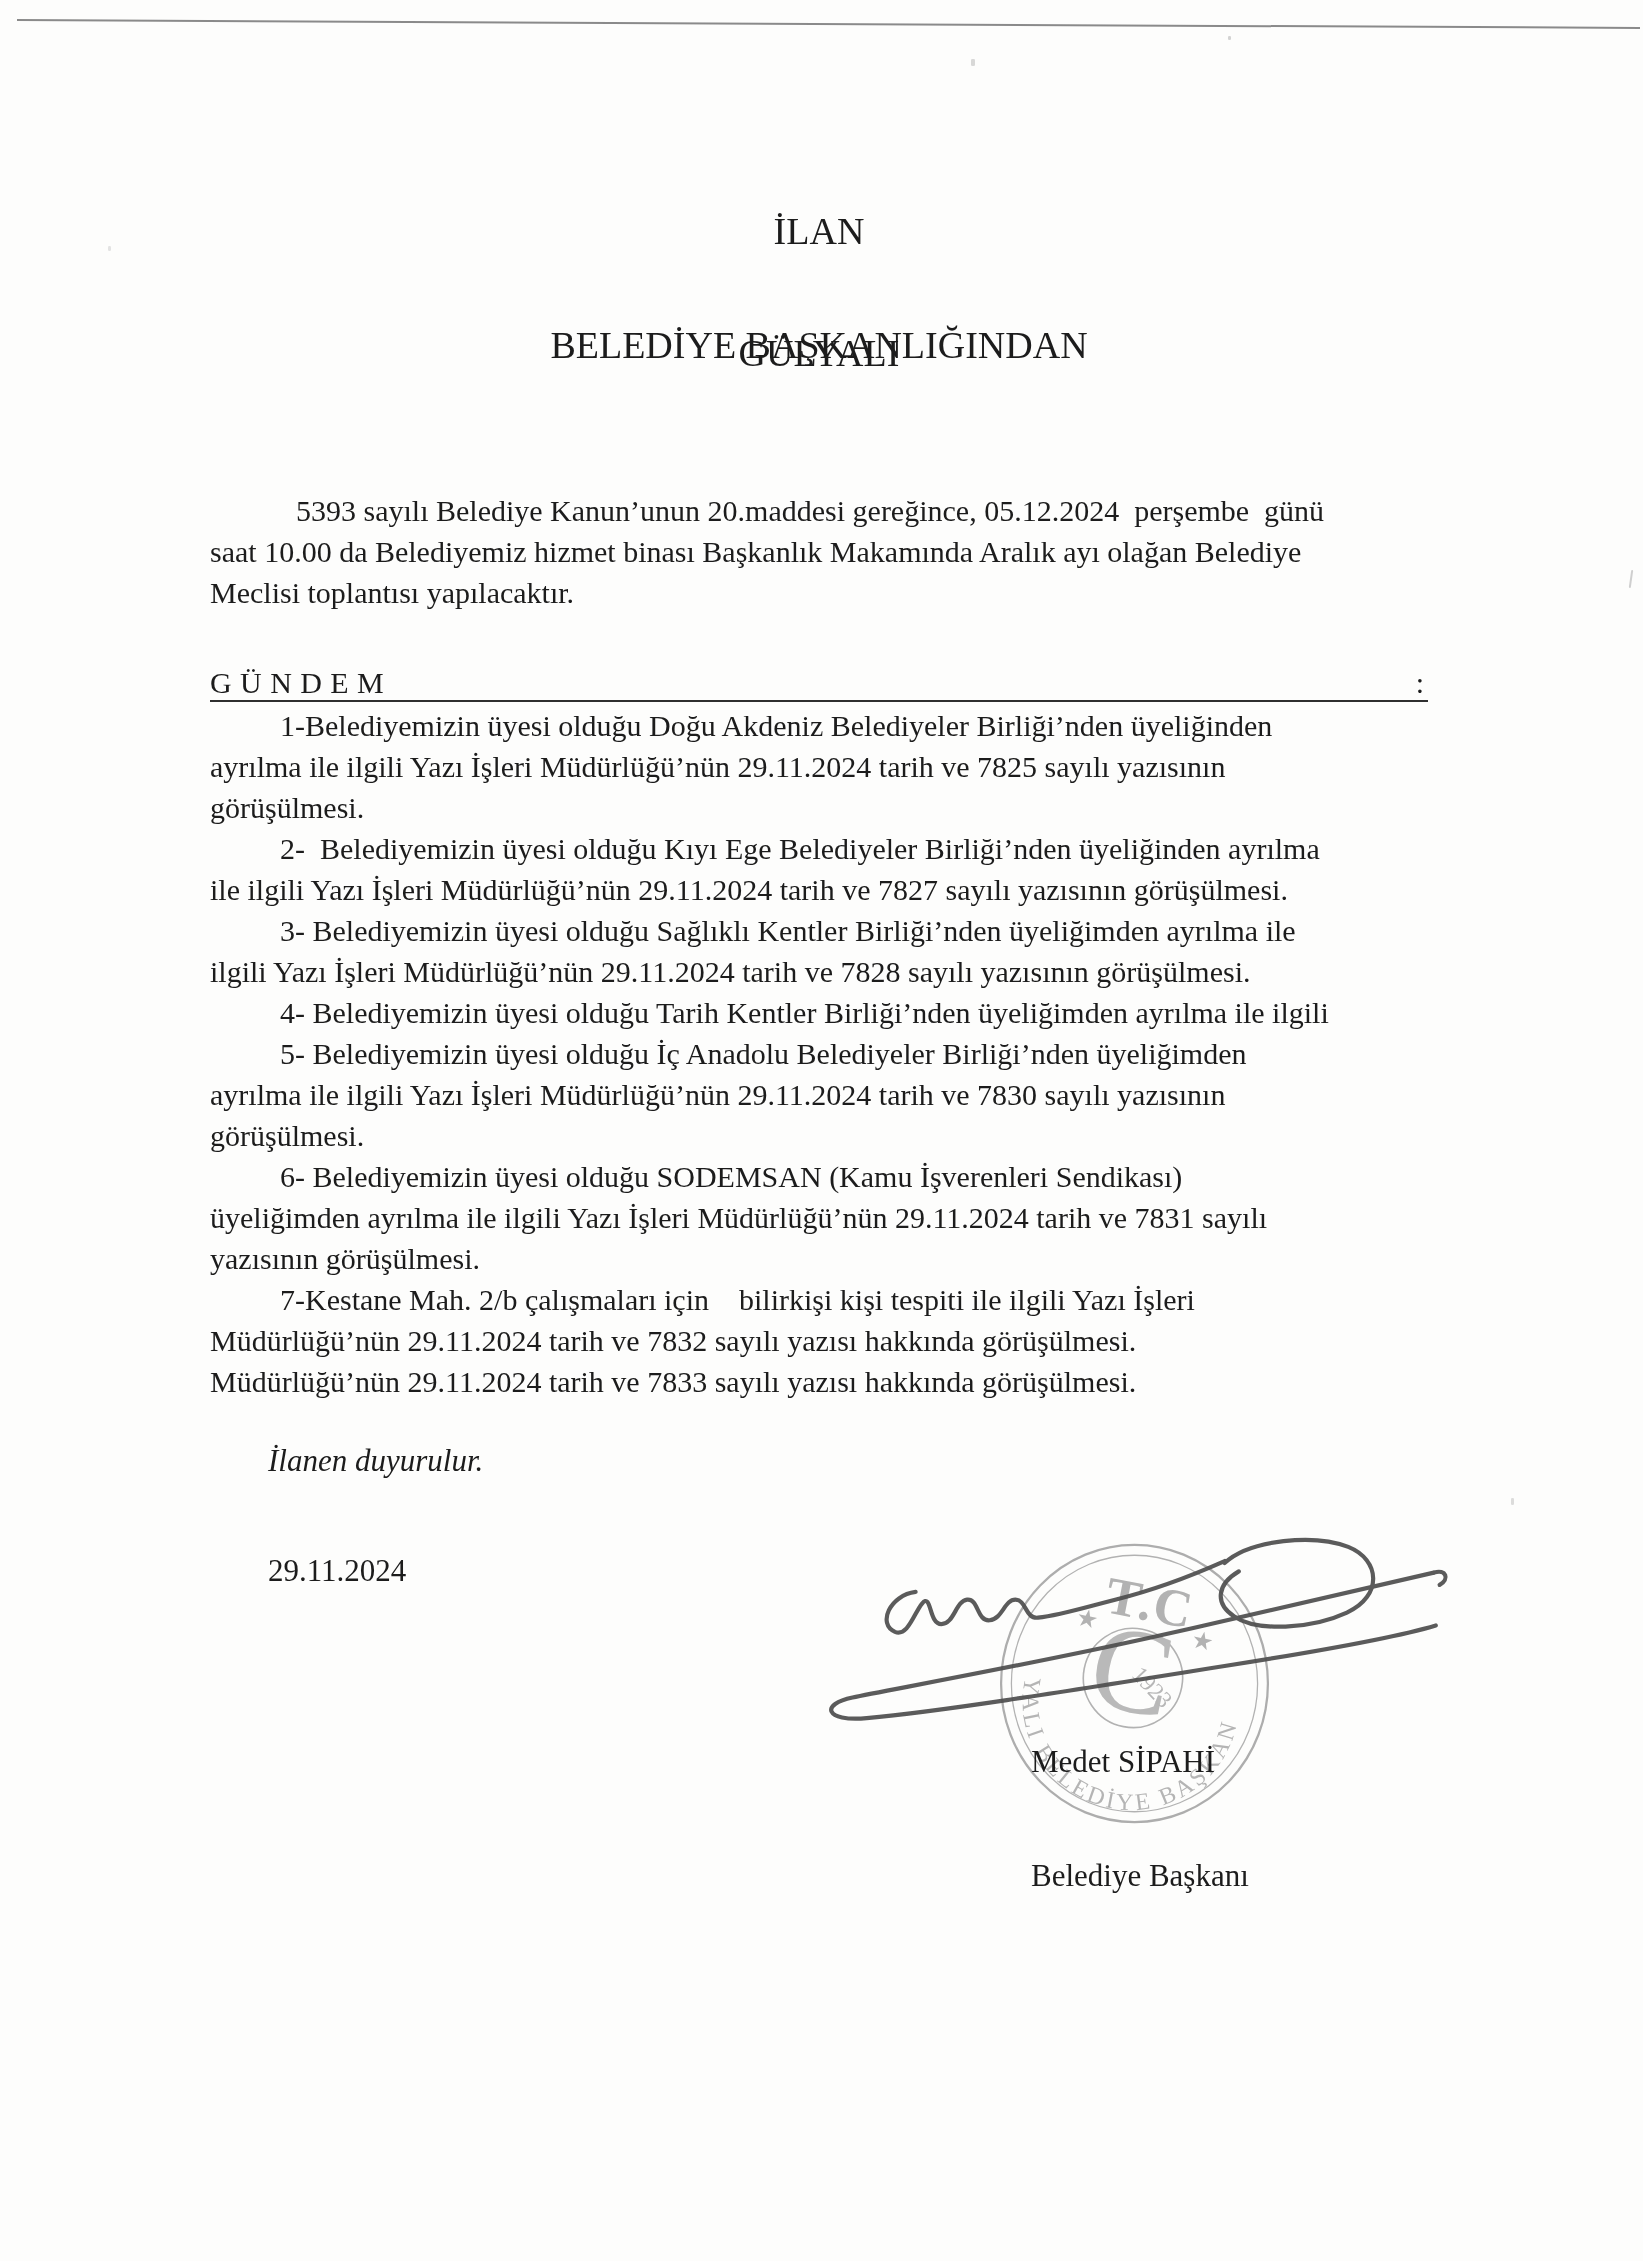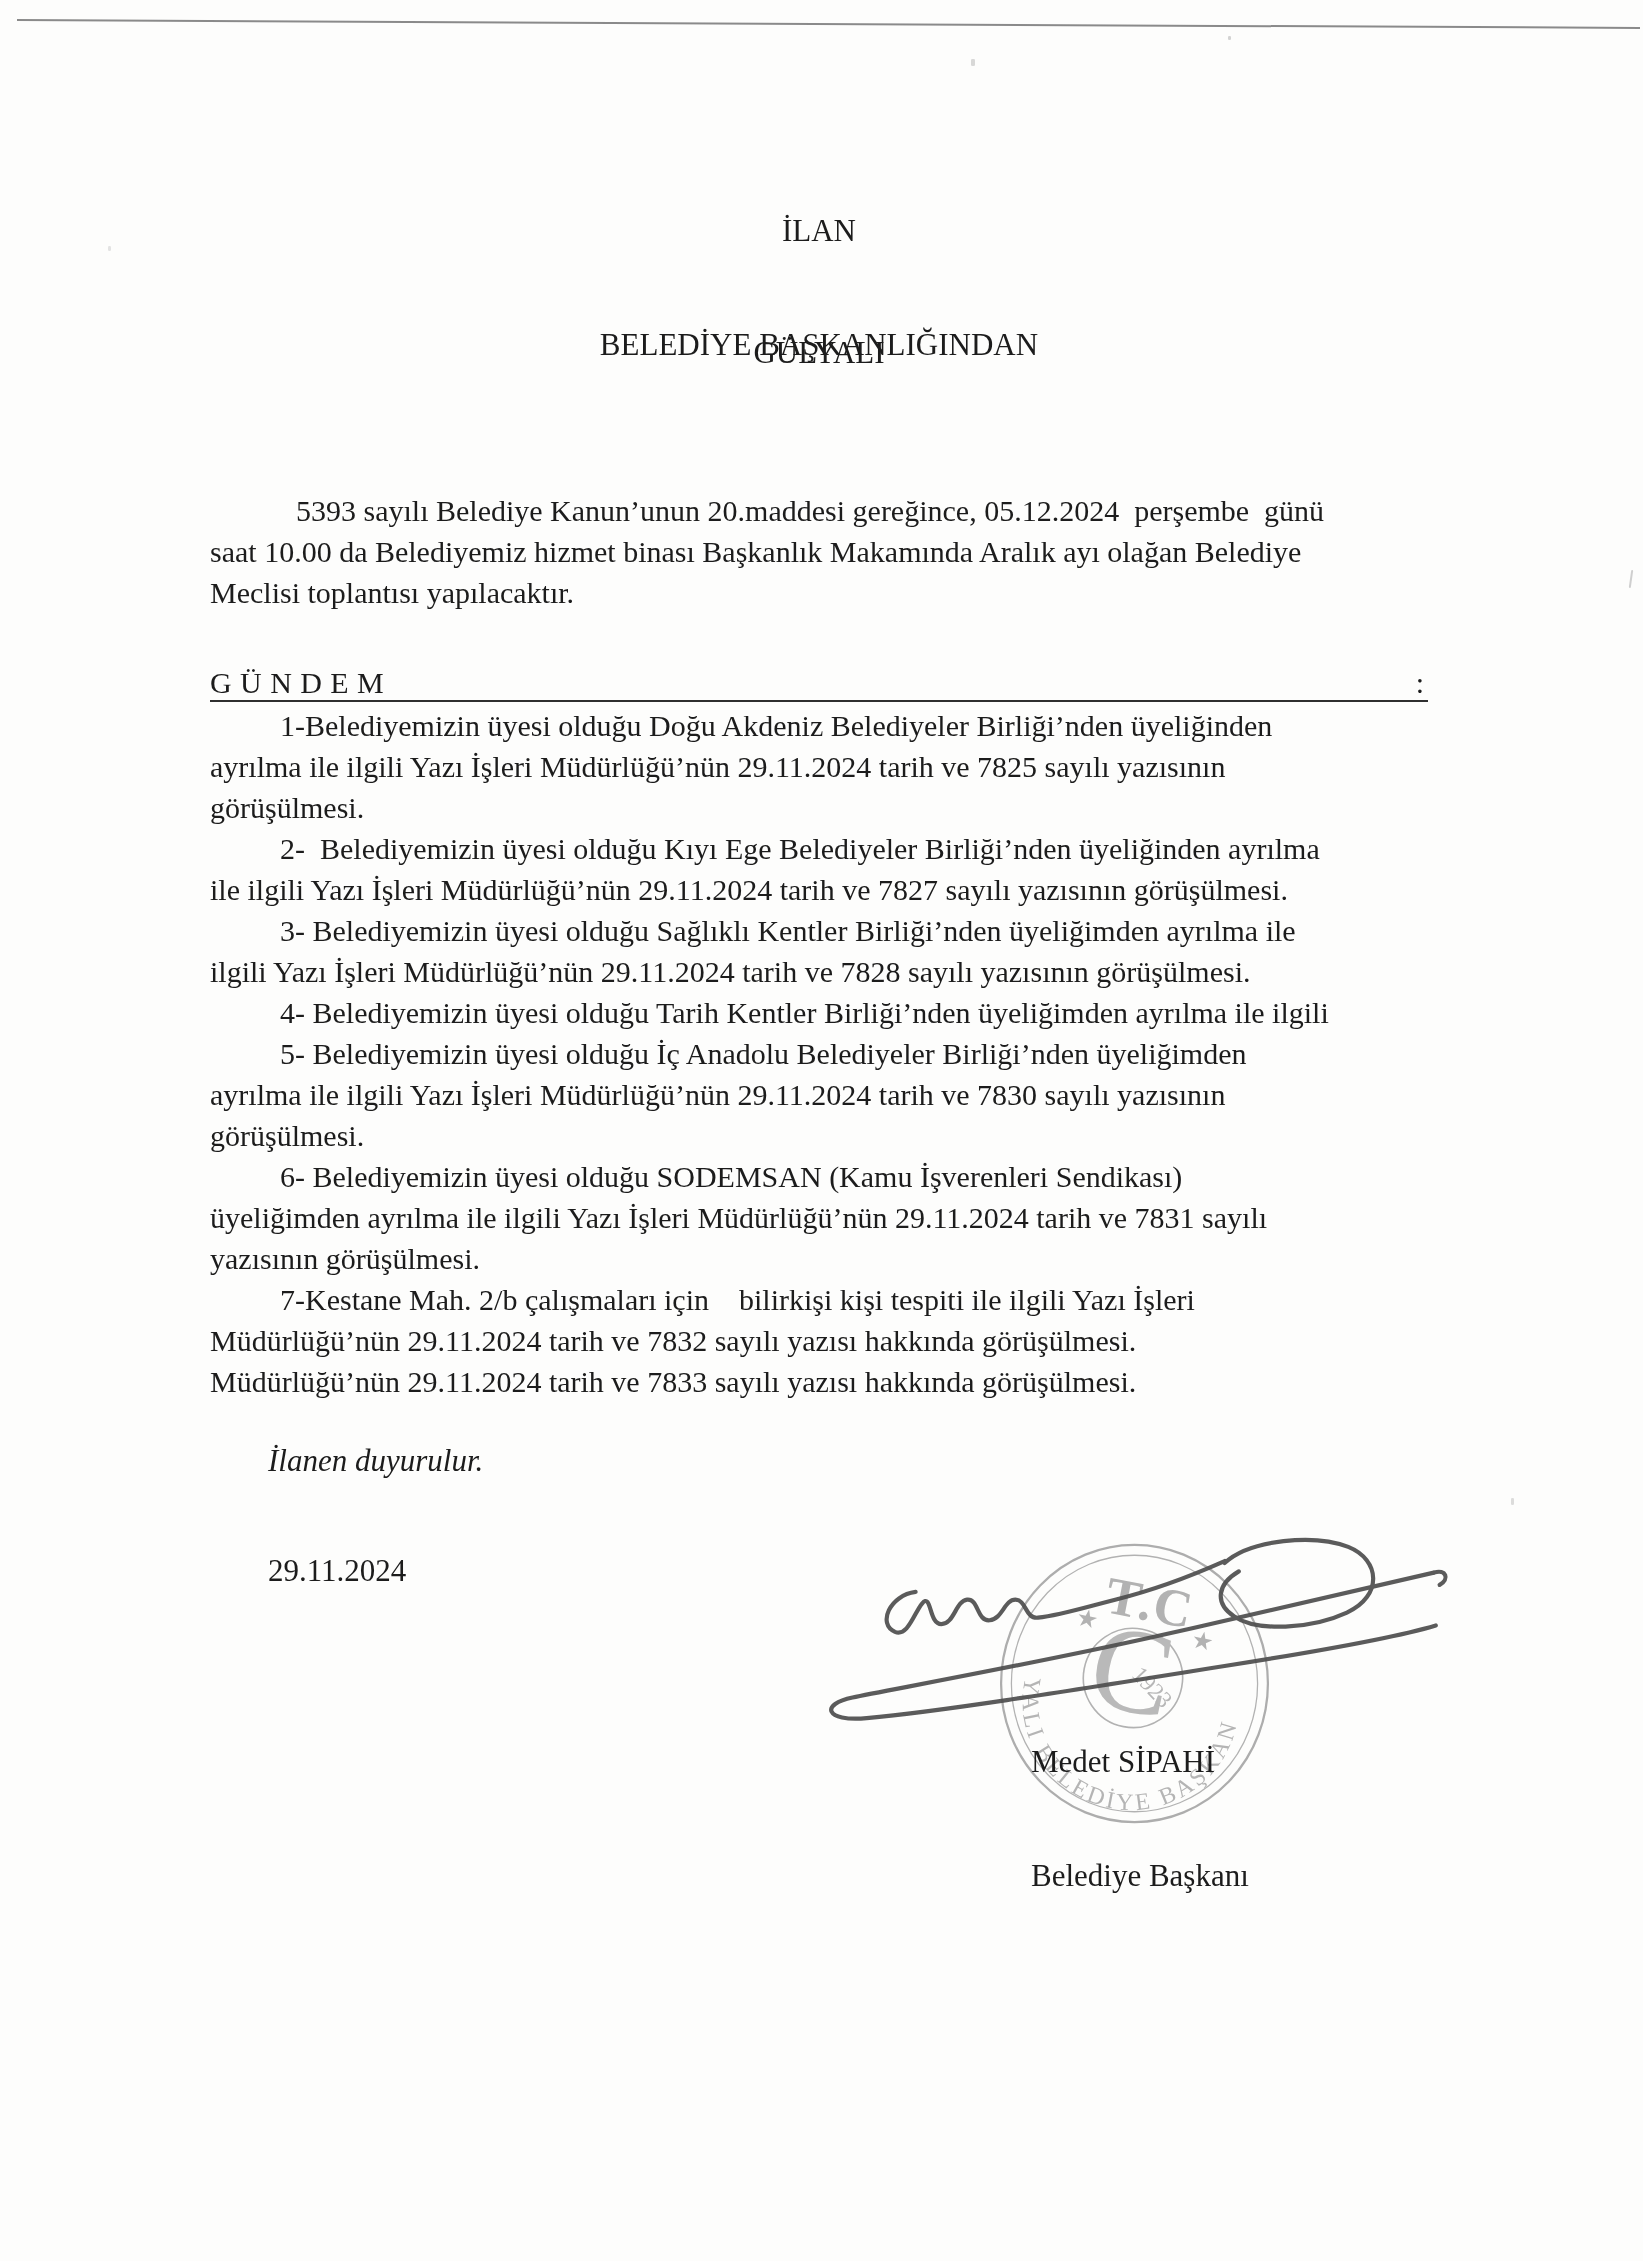--- a/index.html
+++ b/index.html
@@ -7,21 +7,21 @@
     position:relative; width:1644px; height:2261px; background:#fdfdfc;
     font-family:"Liberation Serif","DejaVu Serif",serif; color:#1c1c1c;
     overflow:hidden; margin:0 auto;
   }
   
   .scan-line { position:absolute; left:17px; top:18.7px; width:1623px; height:1.9px;
     background:#8a8a8a; transform:rotate(0.28deg); transform-origin:left top; }
   .speck { position:absolute; background:#aaa; border-radius:1.3px; }
 
   .center-head { position:absolute; left:210px; width:1218px; text-align:center;
-    font-size:31px; line-height:36px; white-space:pre; }
+    font-size:38px; line-height:36px; white-space:pre; }
 
   .col { position:absolute; left:210px; width:1218px; }
   .ln { white-space:pre; font-size:30px; line-height:41px; }
   .ind1 { padding-left:86px; }
   .ind2 { padding-left:70px; }
 
   .gundem-bar { position:absolute; left:210px; top:664px; width:1218px; height:36px;
     border-bottom:2.6px solid #2f2f2f; display:flex; justify-content:space-between;
     align-items:flex-end; box-sizing:content-box; }
   .gundem-label { font-size:30px; letter-spacing:8.4px; white-space:pre;margin-top:29px; }

